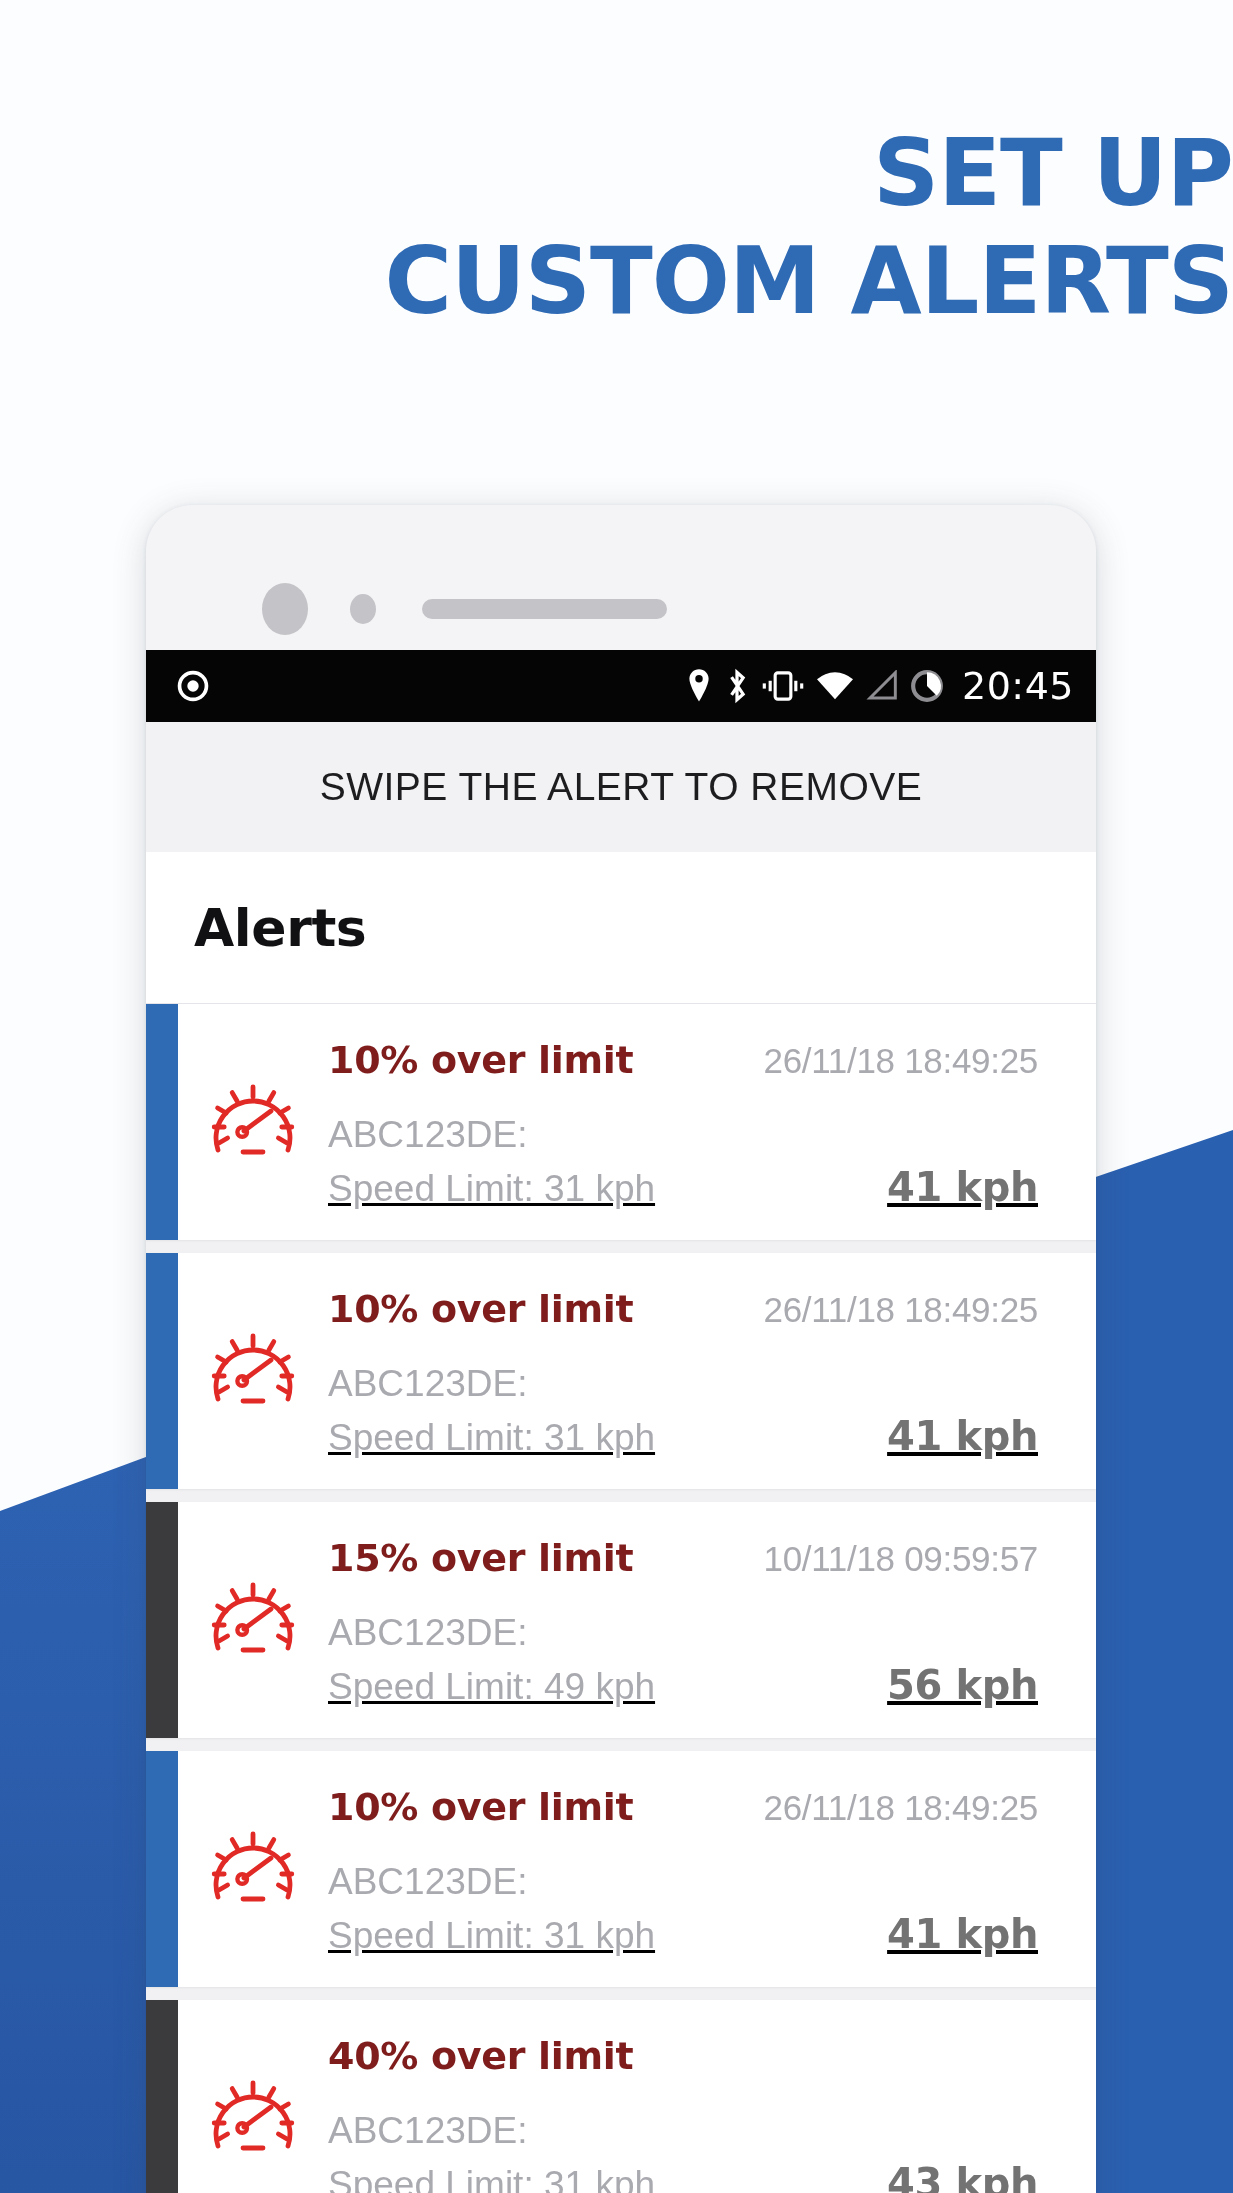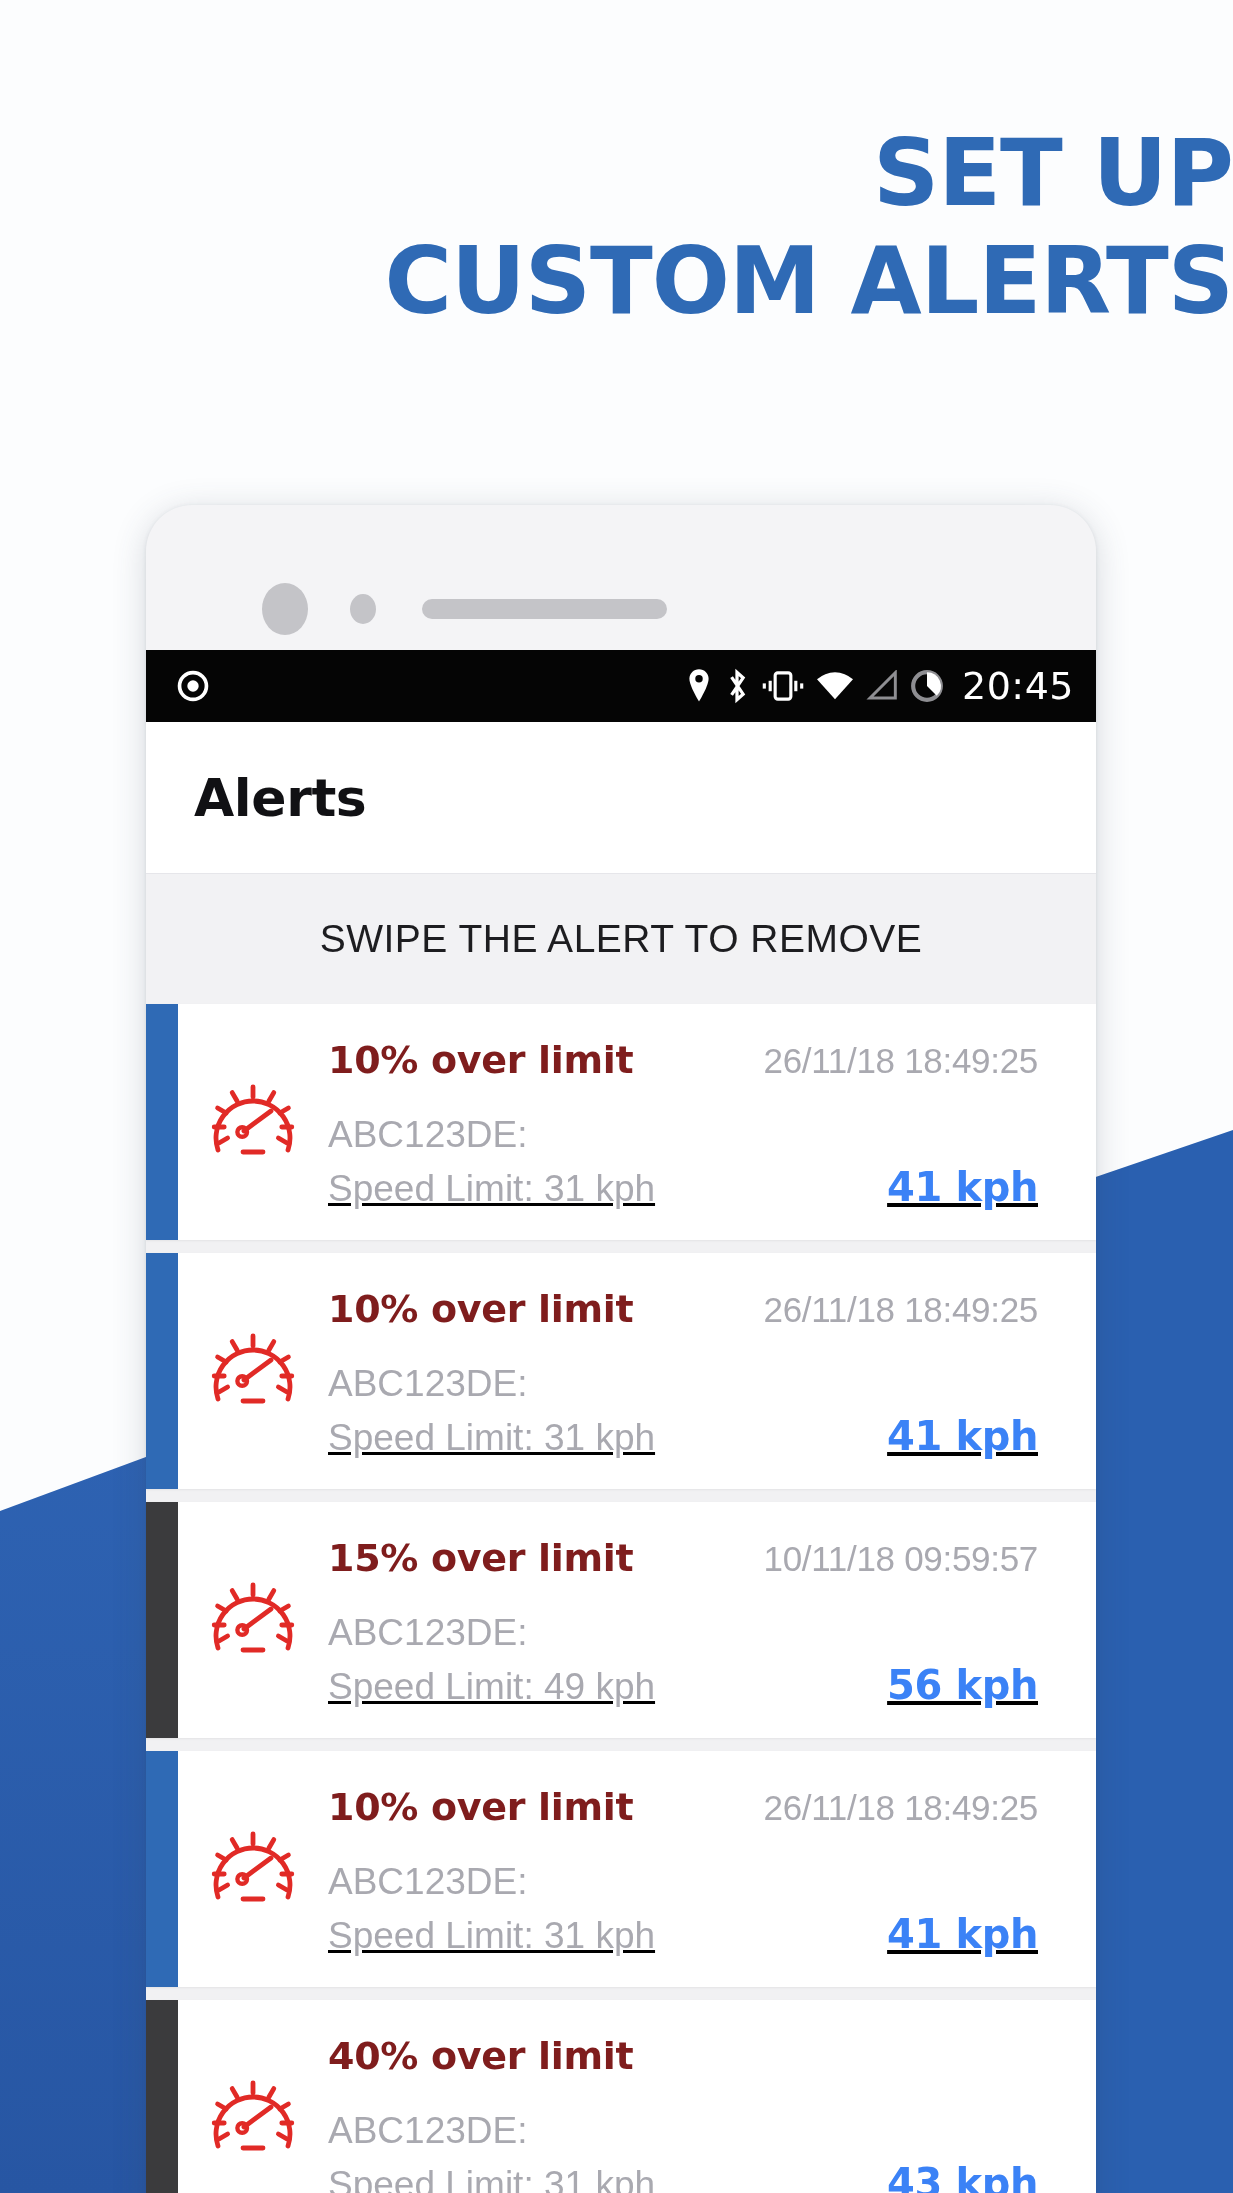--- a/index.html
+++ b/index.html
@@ -222,21 +222,21 @@
   }
   .alert-limit {
     font-family: "Liberation Sans", sans-serif;
     font-size: 37px;
     color: #a9a9b0;
   }
   .alert-speed {
     font-family: "DejaVu Sans", sans-serif;
     font-size: 40px;
     font-weight: bold;
-    color: #3b82f6;
+    color: #737373;
     letter-spacing: -.4px;
   }
 </style>
 </head>
 <body>
 
 <div id="stage">
 
   <div class="bg-wedge" id="wedge-right"></div>
   <div class="bg-wedge" id="wedge-right-lite"></div>
@@ -302,26 +302,26 @@
           <span class="sb-icon">
             <svg width="36" height="36" viewBox="0 0 26 26">
               <circle cx="13" cy="13" r="10" fill="none" stroke="#8e8e92" stroke-width="3"></circle>
               <path d="M13 3 A10 10 0 0 1 20.07 20.07 L13 13 Z" fill="#ffffff"></path>
             </svg>
           </span>
           <span id="status-time">20:45</span>
         </div>
       </div>
 
+      <div id="hint-strip">
+        <span id="hint-text">SWIPE THE ALERT TO REMOVE</span>
+      </div>
+
       <div id="app-bar">
         <span id="app-title">Alerts</span>
-      </div>
-
-      <div id="hint-strip">
-        <span id="hint-text">SWIPE THE ALERT TO REMOVE</span>
       </div>
 
       <div id="alert-list">
           <div class="alert-card">
     <div class="alert-stripe" style="background:#2f6ab5"></div>
     <div class="alert-gauge">
   <svg width="96" height="96" viewBox="0 0 48 48">
     <g fill="none" stroke="#e12a26" stroke-width="2.4" stroke-linecap="round">
       <path d="M6.5 38 A 18.5 18.5 0 1 1 41.5 38"></path>
       <path d="M24 6.5 L24 11.5"></path>

